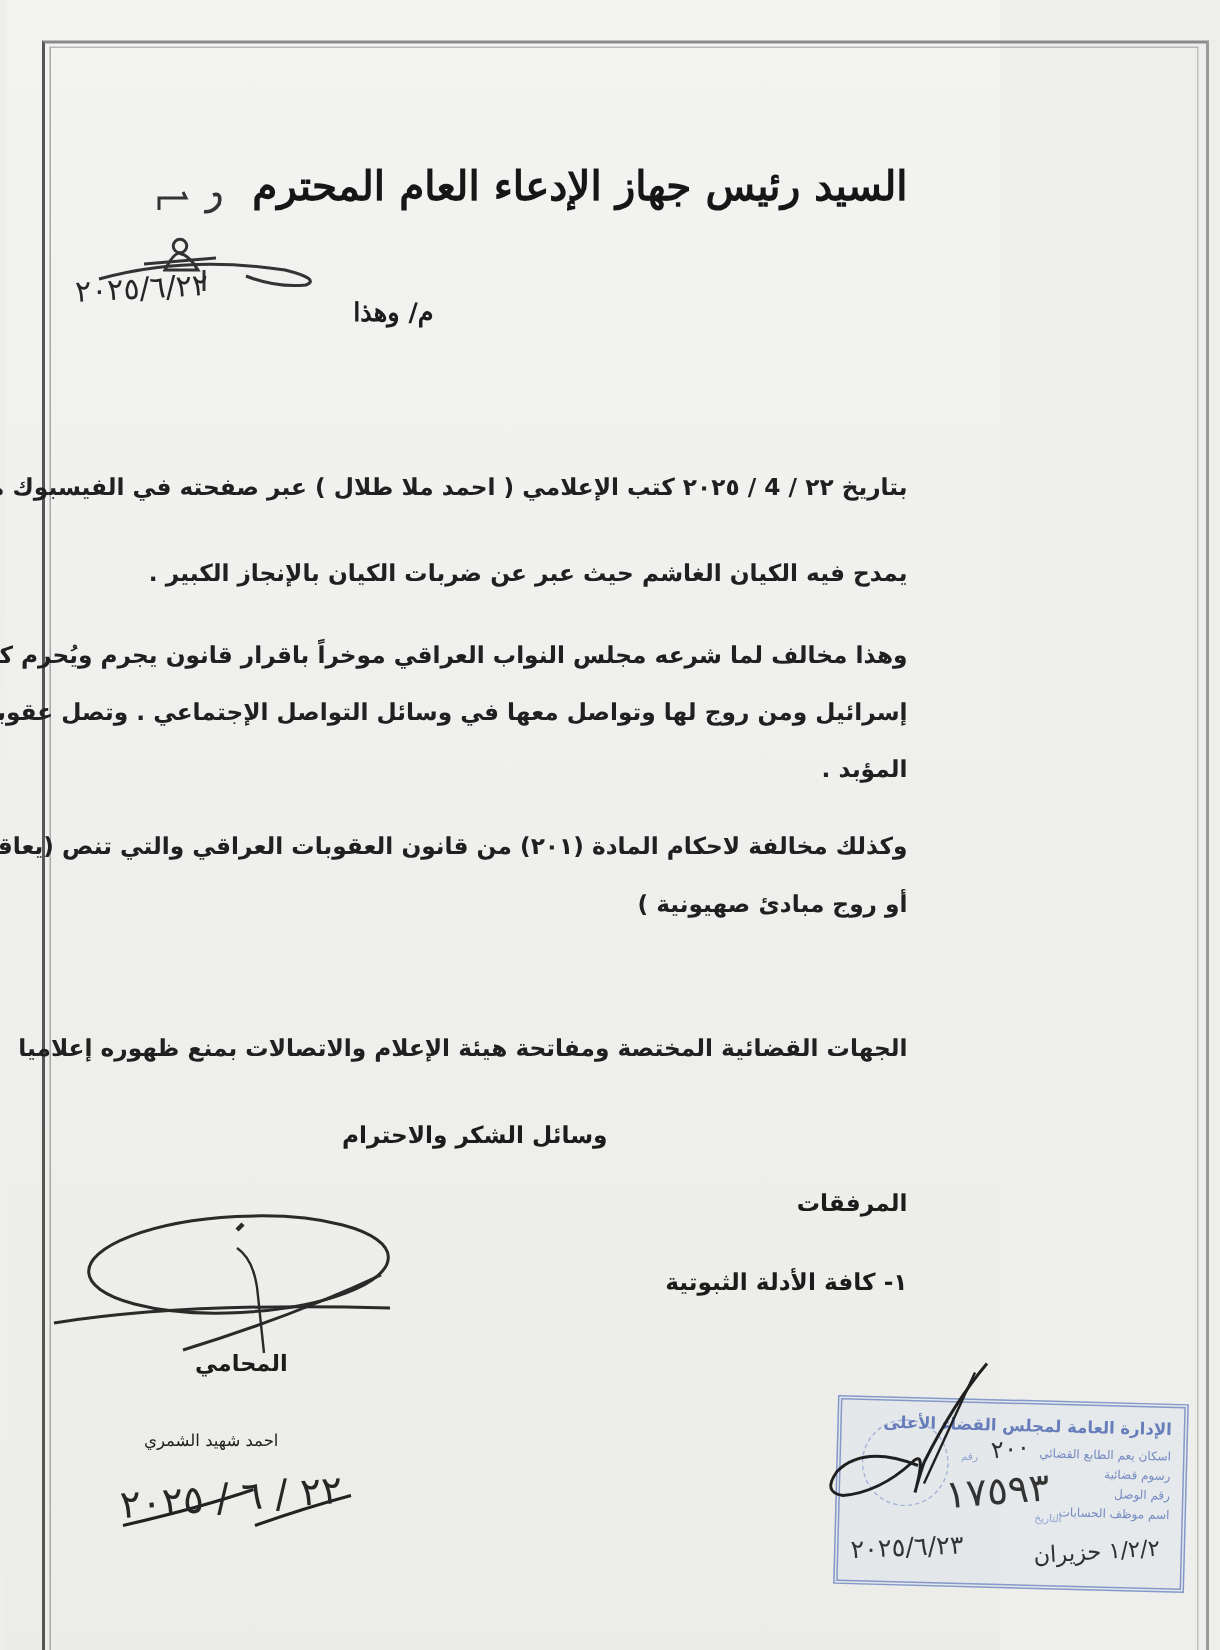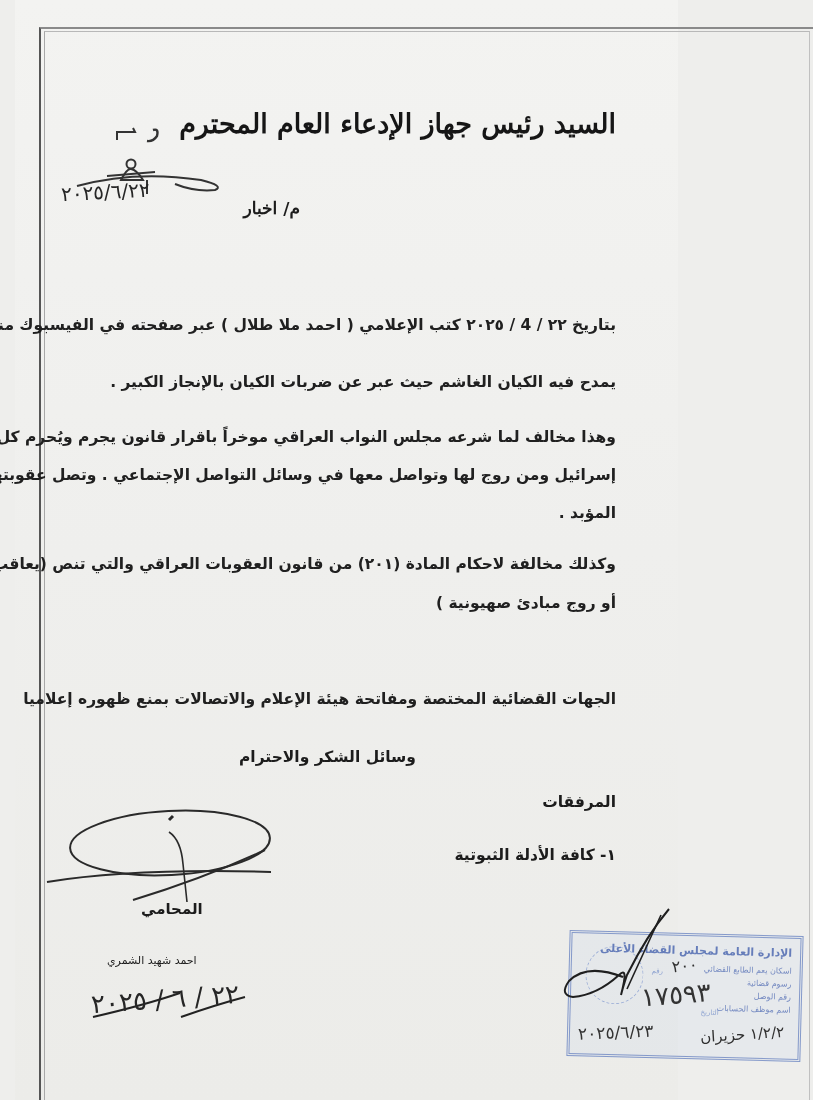--- a/index.html
+++ b/index.html
@@ -10,21 +10,21 @@
       width: 813px;
       height: 1100px;
       background: #eeeeec;
       position: relative;
       overflow: hidden;
       font-family: "DejaVu Sans", sans-serif;
       color: #1c1c1c;
     }
     .paper {
       position: absolute;
-      left: 15px; top: 0;
+      left: 4px; top: 0;
       width: 663px; height: 1100px;
       background: linear-gradient(180deg, #f3f3f1 0%, #efefed 50%, #ecece9 100%);
     }
     .frame-outer {
       position: absolute;
       left: 24px; top: 27px;
       width: 774px; height: 1090px;
       border-left: 2px solid #555;
       border-top: 2px solid #8a8a8a;
       border-right: 2px solid #9a9a9a;
@@ -176,21 +176,21 @@
       <path d="M98 8 Q104 6 102 14 Q98 20 92 19" stroke="#333" stroke-width="2.4" fill="none"></path>
       <circle cx="76" cy="42" r="4.5" stroke="#333" stroke-width="2" fill="none"></circle>
       <path d="M66 58 Q72 46 76 47 Q82 48 88 58 Z" stroke="#333" stroke-width="2" fill="none"></path>
       <path d="M52 54 L100 50" stroke="#333" stroke-width="2" fill="none"></path>
       <path d="M22 64 Q80 48 146 58 Q170 64 160 68 Q140 70 120 62" stroke="#333" stroke-width="2" fill="none"></path>
       <path d="M92 58 L92 72" stroke="#333" stroke-width="2" fill="none"></path>
     </svg>
     <div class="hand" style="left:46px; top:180px; font-size:20px; transform:rotate(-3deg); direction:rtl;">٢٠٢٥/٦/٢٢</div>
   </div>
 
-  <div class="rtl subject">م/ اخبار</div>
+  <div class="rtl subject">م/ وهذا</div>
 
 
   <div class="rtl para" style="right:62px; top:318px;">بتاريخ ٢٢ / 4 / ٢٠٢٥ كتب الإعلامي ( احمد ملا طلال ) عبر صفحته في الفيسبوك منشورا</div>
   <div class="rtl para" style="right:62px; top:375px;">يمدح فيه الكيان الغاشم حيث عبر عن ضربات الكيان بالإنجاز الكبير .</div>
 
   <div class="rtl para" style="right:62px; top:430px;">وهذا مخالف لما شرعه مجلس النواب العراقي موخراً باقرار قانون يجرم ويُحرم كل شخص أقام علاقة مع</div>
   <div class="rtl para" style="right:62px; top:468px;">إسرائيل ومن روج لها وتواصل معها في وسائل التواصل الإجتماعي . وتصل عقوبتها إلى الإعدام او السجن</div>
   <div class="rtl para" style="right:62px; top:506px;">المؤبد .</div>
 
   <div class="rtl para" style="right:62px; top:557px;">وكذلك مخالفة لاحكام المادة (٢٠١) من قانون العقوبات العراقي والتي تنص (يعاقب بالإعدام كل من حبّذ</div>

